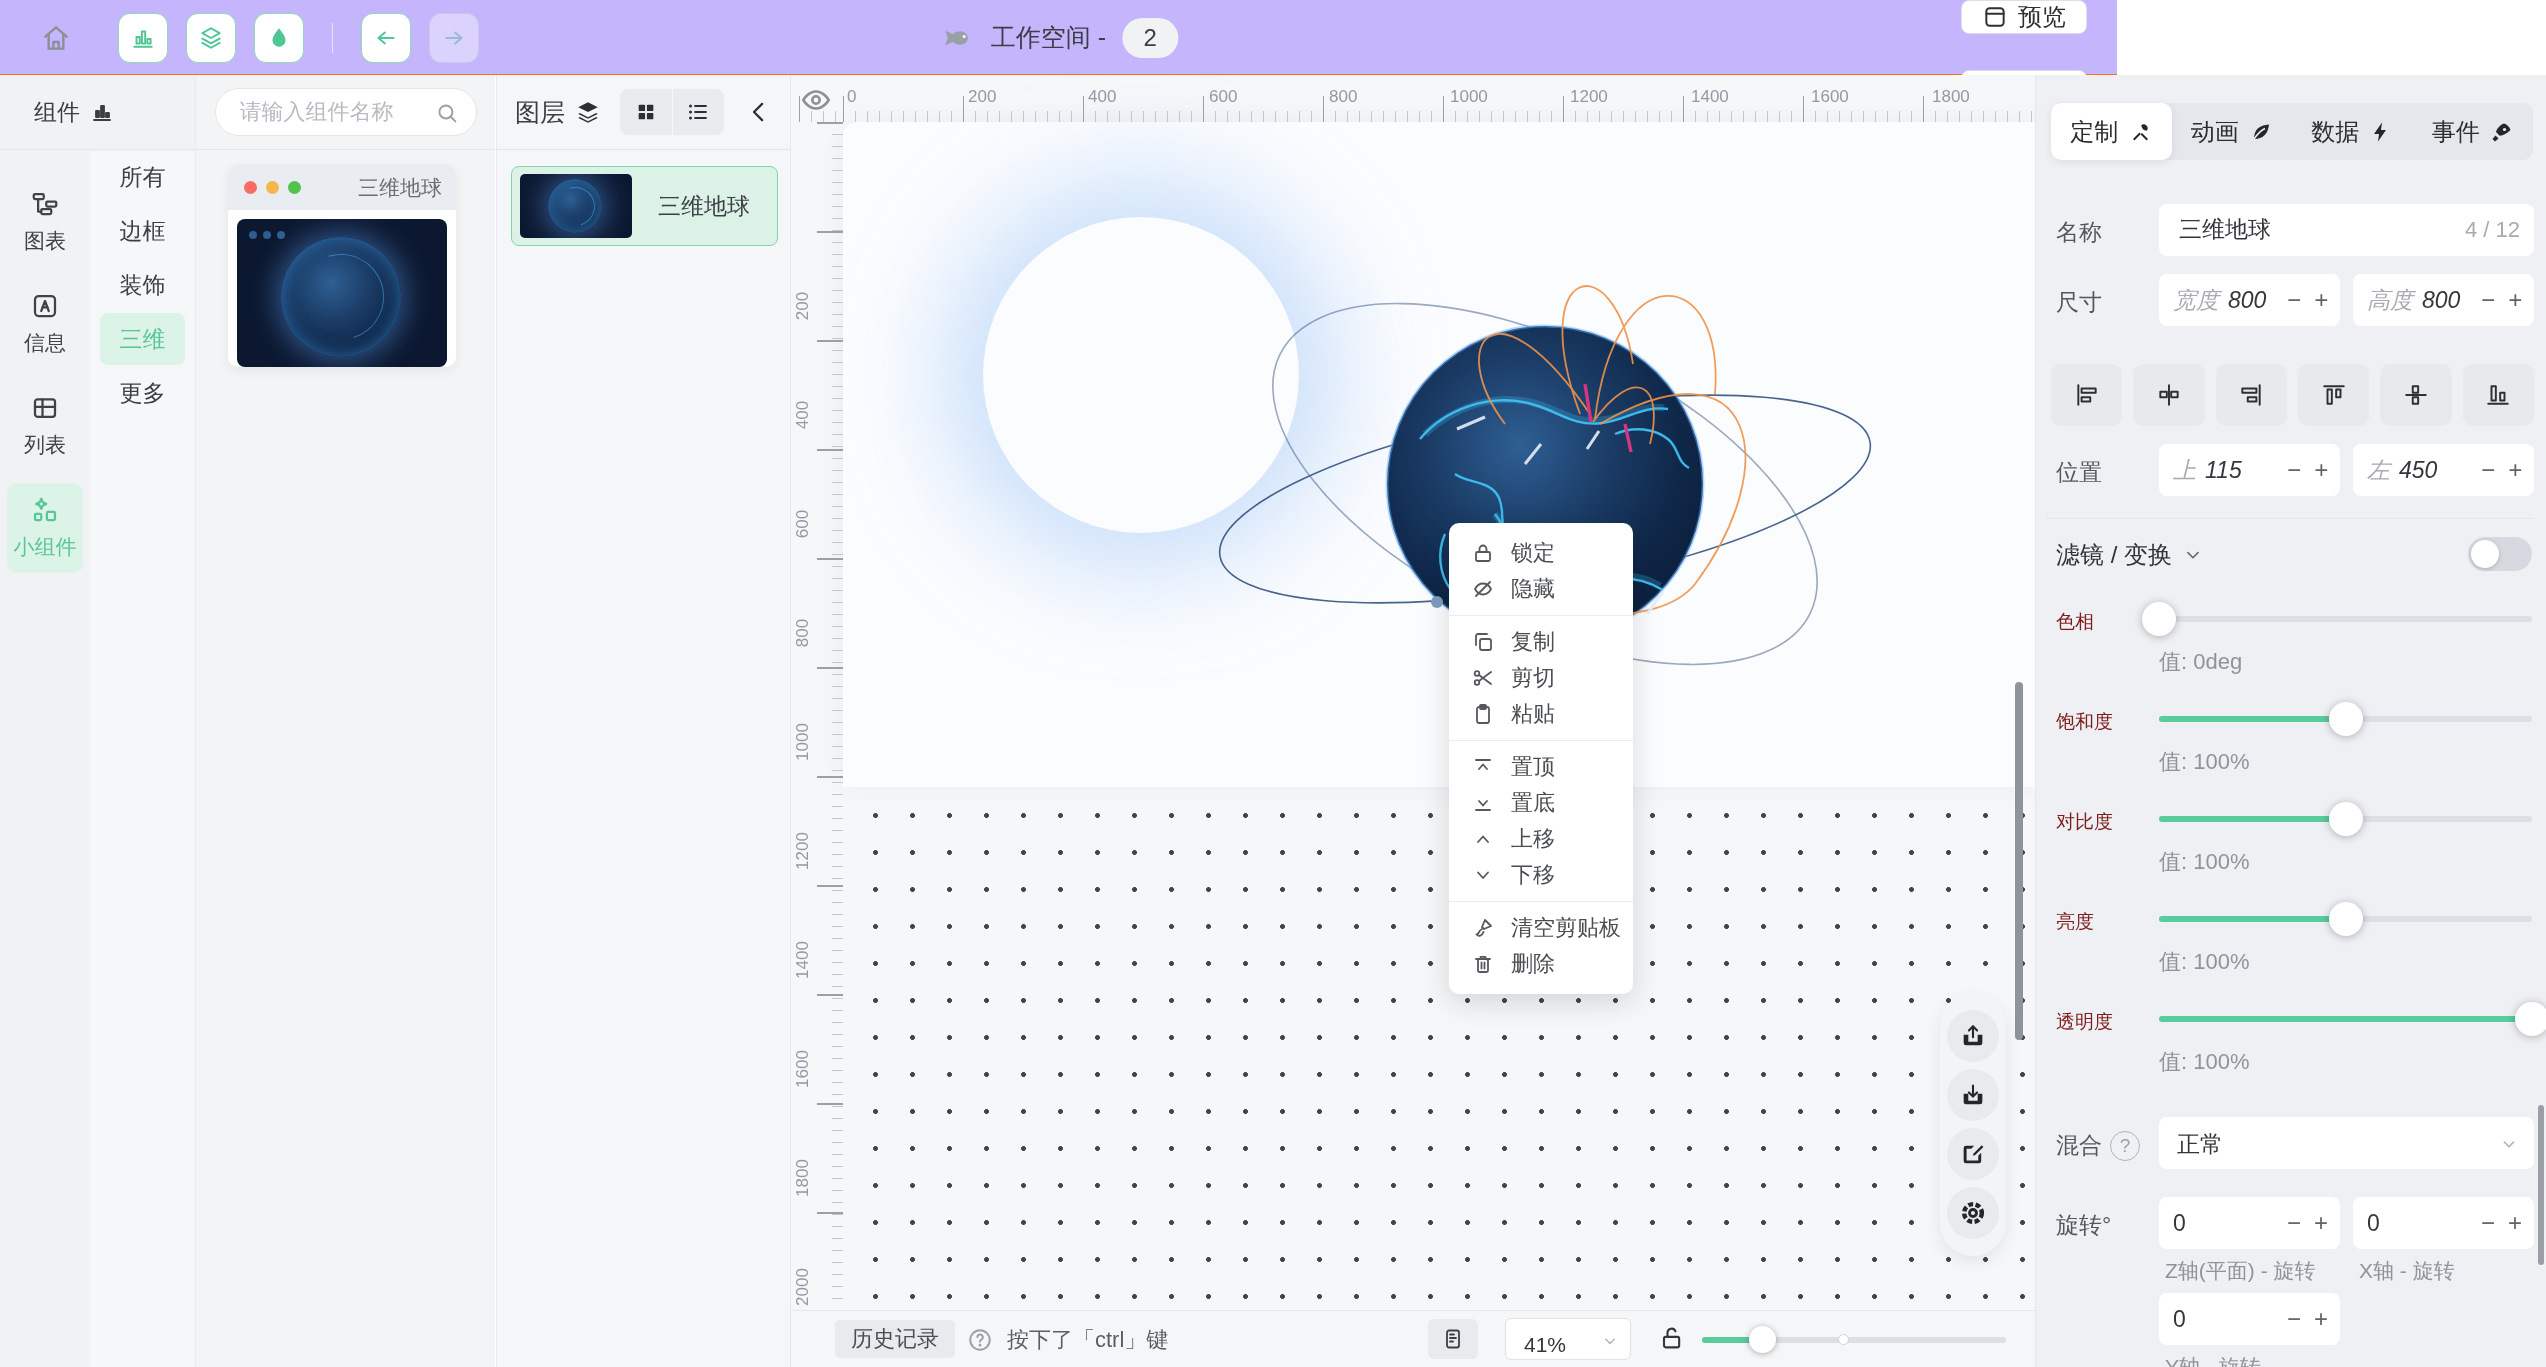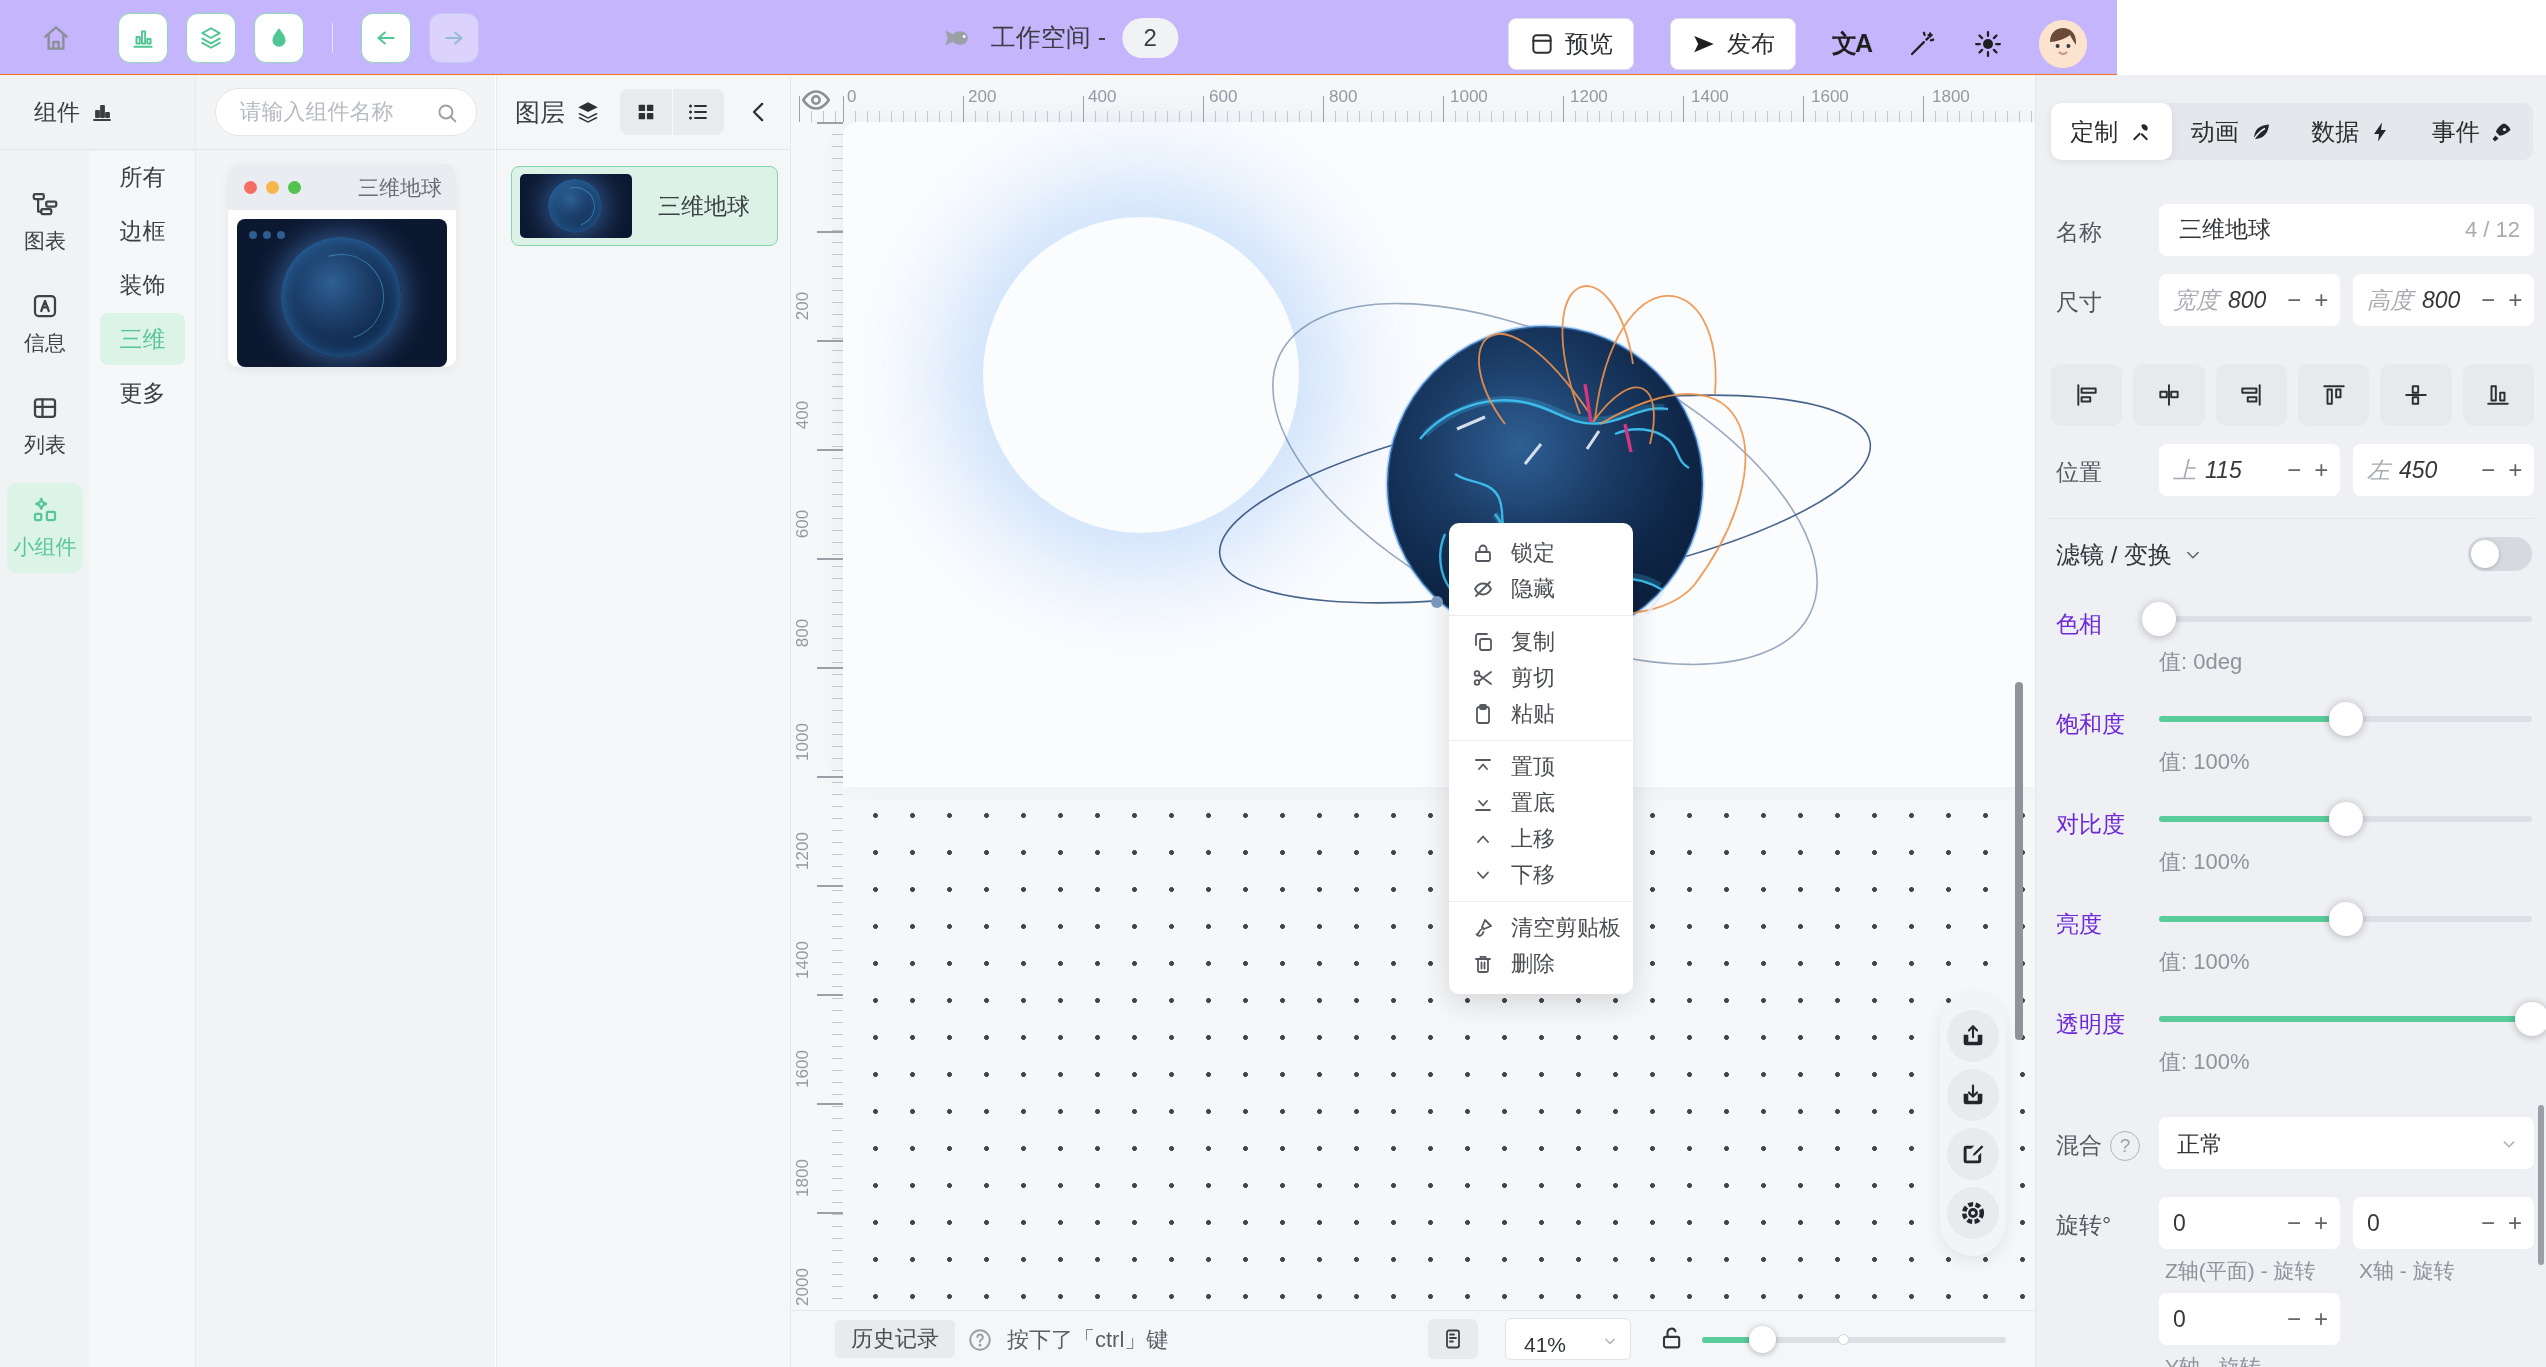--- a/index.html
+++ b/index.html
@@ -12,21 +12,21 @@
   .topbar{position:absolute;left:0;top:0;width:2117px;height:75px;background:#c4b5fd;border-bottom:1px solid #f97316;}
   .tb-left{position:absolute;left:40px;top:0;height:75px;display:flex;align-items:center;gap:18px;}
   .home-btn{color:#8b9097;margin-right:28px;}
   .tool-btn{width:50px;height:50px;border:1.5px solid #8fd8b6;border-radius:12px;display:flex;align-items:center;justify-content:center;color:#4fc694;background:#fff;}
   .tb-divider{width:1px;height:30px;background:#e3e5e8;margin:0 10px;}
   .tool-btn.disabled{opacity:.4;border-color:#bfe8d4;}
   .tb-center{position:absolute;left:50%;top:0;transform:translateX(-50%);height:75px;display:flex;align-items:center;gap:16px;}
   .tb-title{font-size:25px;color:#3b3e43;}
   .tb-badge{min-width:56px;height:40px;border-radius:20px;background:#f1f2f4;display:flex;align-items:center;justify-content:center;font-size:24px;color:#3b3e43;padding:0 14px;}
   .fish{color:#9aa0a6;}
-  .tb-right{position:absolute;right:30px;top:6px;height:75px;display:flex;align-items:center;gap:36px;color:#222;}
+  .tb-right{position:absolute;right:30px;top:0;height:75px;display:flex;align-items:center;gap:36px;color:#222;flex-direction:column;}
   .tb-btn{height:52px;border:1px solid #dcdfe4;border-radius:8px;background:#fff;display:flex;align-items:center;gap:10px;padding:0 20px;font-size:24px;color:#2c2f33;}
   .lang-ic{font-size:25px;font-weight:700;color:#1f1f1f;letter-spacing:-2px;}
   .avatar{width:48px;height:48px;border-radius:50%;overflow:hidden;background:#fbe3cf;}
 
   
   .leftpanel{position:absolute;left:0;top:75px;width:195px;bottom:0;background:#f1f2f4;}
   .leftheader{height:75px;border-bottom:1px solid #e3e5e8;display:flex;align-items:center;gap:10px;padding-left:34px;font-size:23px;color:#3a3d42;}
   .iconnav{position:absolute;left:0;top:76px;bottom:0;width:90px;background:#f1f2f4;padding-top:26px;}
   .nav-item{width:76px;margin:0 auto 12px;padding:12px 0;border-radius:10px;display:flex;flex-direction:column;align-items:center;gap:8px;color:#3f4347;font-size:21px;}
   .nav-item.active{background:#dcf3e8;color:#57c795;}
@@ -120,21 +120,21 @@
   .num .val{color:#33363b;}
   .num .steps{margin-left:auto;display:flex;gap:13px;color:#5f6368;font-size:24px;}
   .alignrow{position:relative;height:62px;margin:0 12px 0 10px;display:flex;gap:11px;padding-left:5px;}
   .align-btn{flex:1;background:#e7e9ec;border-radius:10px;display:flex;align-items:center;justify-content:center;color:#2d2f33;}
   .isep{height:1px;background:#e3e5e9;margin:22px 12px 0 10px;}
   .filterrow{position:relative;height:36px;margin:18px 12px 8px 10px;}
   .filterrow .flabel{position:absolute;left:10px;top:2px;font-size:24px;color:#303338;display:flex;align-items:center;gap:10px;}
   .switch{position:absolute;right:2px;top:0;width:64px;height:34px;border-radius:17px;background:#d6dae0;}
   .switch .knob{position:absolute;left:3px;top:3px;width:28px;height:28px;border-radius:50%;background:#fff;box-shadow:0 1px 4px rgba(0,0,0,.2);}
   .srow{position:relative;height:74px;margin:26px 12px 0 10px;}
-  .srow .slabel{position:absolute;left:10px;top:0px;font-size:23px;color:#6d28d9;}
+  .srow .slabel{position:absolute;left:10px;top:0px;font-size:19px;color:#7f1d1d;}
   .strack{position:absolute;left:113px;right:2px;top:7px;height:6px;background:#dcdfe6;border-radius:3px;}
   .sfill{position:absolute;left:0;top:0;height:6px;background:#5acb9b;border-radius:3px;}
   .sthumb{position:absolute;top:50%;left:0;width:34px;height:34px;border-radius:50%;background:#fff;box-shadow:0 1px 8px rgba(0,0,0,.28);transform:translate(-50%,-50%);}
   .sval{position:absolute;left:113px;top:38px;font-size:22px;color:#909399;}
   .selectbox{position:relative;width:100%;height:52px;background:#fff;border-radius:8px;font-size:23px;color:#33363b;}
   .selectbox .sv{position:absolute;left:18px;top:12px;}
   .selectbox .ic{position:absolute;right:14px;top:16px;color:#b0b4ba;}
   .rot-grid{position:absolute;left:113px;right:0;display:grid;grid-template-columns:1fr 1fr;column-gap:13px;row-gap:8px;}
   .axis-label{font-size:21px;color:#909399;padding-left:6px;}
   .insp-scroll{position:absolute;right:2px;top:1030px;width:6px;height:160px;background:#9a9ea5;border-radius:3px;}

